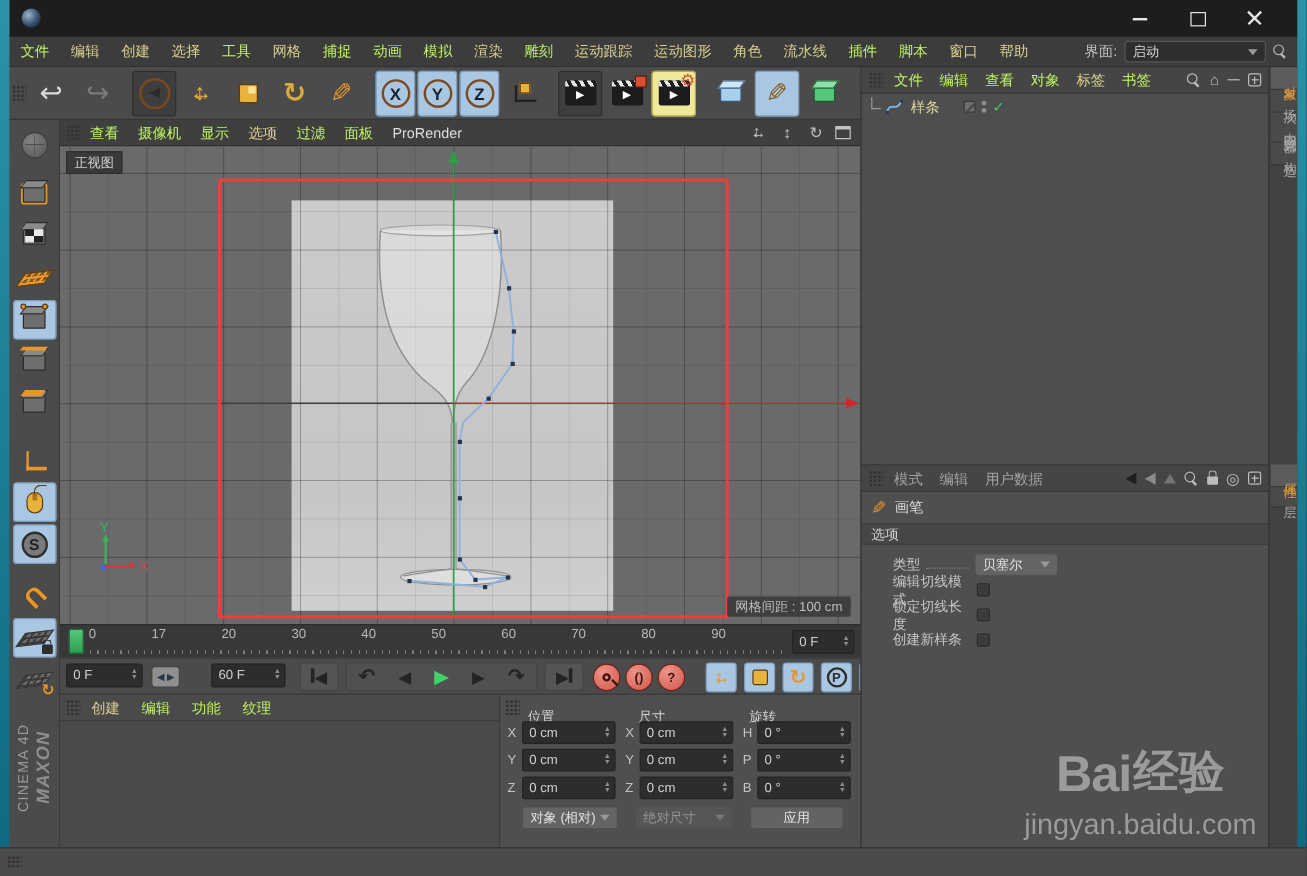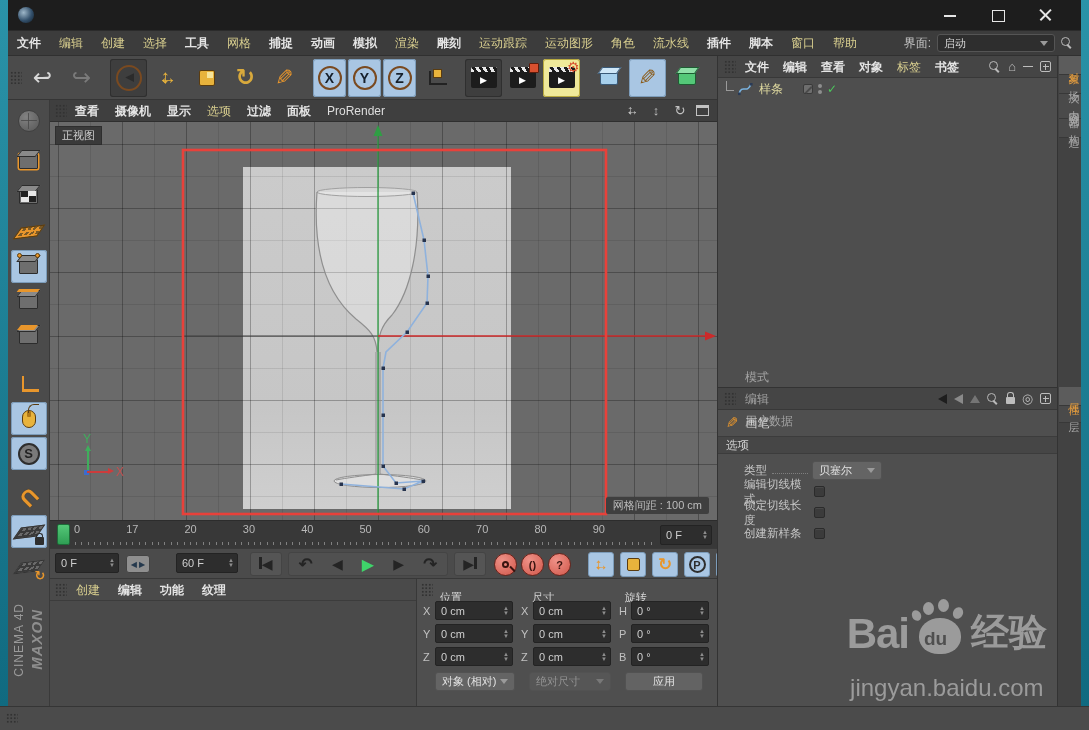--- a/index.html
+++ b/index.html
@@ -17,21 +17,21 @@
   .wc-min::after { content:""; position:absolute; left:1px; right:1px; top:6px; height:1.5px; background:#e6e6e6; }
   .wc-max::after { content:""; position:absolute; left:1px; top:1px; width:11px; height:10px; border:1.2px solid #e6e6e6; }
   .wc-close::before,.wc-close::after { content:""; position:absolute; left:-1px; top:5px; width:15px; height:1.5px; background:#e6e6e6; }
   .wc-close::before { transform:rotate(45deg);} .wc-close::after { transform:rotate(-45deg);}
 
   
   #menubar { left:8px; top:30px; width:1073px; height:26px; background:#3c3c3c; border-top:1px solid #2b2b2b; border-bottom:1px solid #303030; display:flex; align-items:center; }
   .menu-item { padding:0 9px; line-height:24px; color:#a2a2a2; cursor:pointer; white-space:nowrap; }
   .menu-item.bright { color:#d9cf8f; }
   .menu-item.white { color:#dedede; }
-  .menu-item.dim { color:#e5e5e5;font-weight:bold; }
+  .menu-item.dim { color:#bef264; }
   #iface { margin-left:auto; display:flex; align-items:center; gap:6px; padding-right:8px; }
   #iface-label { color:#c0c0c0; }
   .combo { width:118px; height:18px; background:#2e2e2e; border:1px solid #555; border-radius:3px; color:#d6d6d6; display:flex; align-items:center; padding:0 6px; justify-content:space-between; font-size:11px; }
   .caret { width:0; height:0; border-left:4px solid transparent; border-right:4px solid transparent; border-top:5px solid #9a9a9a; }
 
   
   .search-ic { width:12px; height:12px; position:relative; display:inline-block; }
   .search-ic::before { content:""; position:absolute; left:0; top:0; width:7px; height:7px; border:1.6px solid #b9b9b9; border-radius:50%; }
   .search-ic::after { content:""; position:absolute; left:7px; top:7px; width:5px; height:1.6px; background:#b9b9b9; transform:rotate(45deg); transform-origin:0 0; }
 
@@ -223,21 +223,21 @@
   
   #statusbar { left:0; top:706px; width:1089px; height:24px; background:#4b4b4b; border-top:1px solid #353535; display:flex; align-items:center; padding-left:6px; }
 
   
   #watermark { position:absolute; right:10px; bottom:4px; text-align:center; color:#9b9b9b; pointer-events:none; }
   #wm-line1 { display:flex; align-items:flex-end; justify-content:center; gap:2px; }
   #wm-bai { font-size:42px; font-weight:bold; letter-spacing:-1px; }
   #wm-paw { position:relative; width:58px; height:56px; }
   #wm-du { position:absolute; left:13px; top:26px; color:#4f4f4f; font-size:19px; font-weight:bold; z-index:2; }
   #wm-jy { font-size:38px; font-weight:bold; }
-  #wm-url { font-size:24px; margin-top:16px; }
+  #wm-url { font-size:24px; margin-top:5px; }
   .paw-pad { position:absolute; left:8px; top:16px; width:42px; height:36px; background:#9b9b9b; border-radius:50% 50% 46% 46%; }
   .paw-toe { position:absolute; background:#9b9b9b; border-radius:50%; }
 </style>
 </head>
 <body>
 
 <div id="win">
 
   <div class="abs teal" style="left:0;top:0;width:8px;height:706px;"></div>
   <div class="abs teal" style="left:1081px;top:0;width:8px;height:706px;"></div>
@@ -737,21 +737,21 @@
             <i></i>
           </span>
         <span class="green-check">✓</span>
       </span>
     </div>
   </div>
 
   <div id="attr-mgr" class="abs">
     <div class="panel-head">
       <div class="grip"></div>
-      <div style="display:flex;flex-direction:column;">
+      <div style="display:flex;">
 
       <span class="menu-item">模式</span>
           <span class="menu-item">编辑</span>
           <span class="menu-item">用户数据</span>
         </div>
       <div class="ph-icons">
         <span class="tri-l"></span>
         <span class="tri-l gray"></span>
         <span class="tri-up"></span>
         <span class="search-ic"></span>
@@ -794,28 +794,20 @@
         <span class="am-label">
             <span>创建新样条</span>
           </span>
         <span class="checkbox"></span>
       </div>
       </div>
 
     <div id="watermark">
       <div id="wm-line1">
         <span id="wm-bai">Bai</span>
-        <span id="wm-paw">
-          <span class="paw-toe" style="left:12px;top:0;width:11px;height:13px;"></span>
-          <span class="paw-toe" style="left:27px;top:-3px;width:11px;height:13px;"></span>
-          <span class="paw-toe" style="left:1px;top:8px;width:9px;height:11px;transform:rotate(-25deg);"></span>
-          <span class="paw-toe" style="left:42px;top:5px;width:10px;height:12px;transform:rotate(25deg);"></span>
-          <span class="paw-pad"></span>
-          <span id="wm-du">du</span>
-        </span>
         <span id="wm-jy">经验</span>
       </div>
       <div id="wm-url">jingyan.baidu.com</div>
     </div>
   </div>
 
   <div id="right-tabs" class="abs">
     <div>
 
     <div class="vtab active">对象</div>

